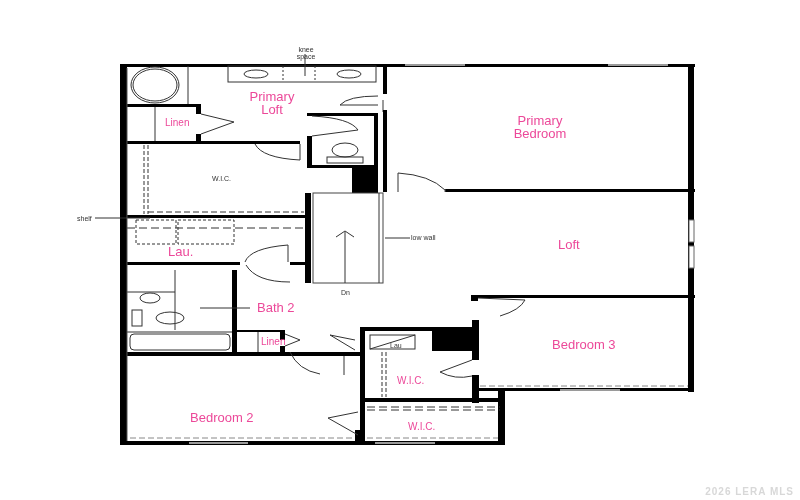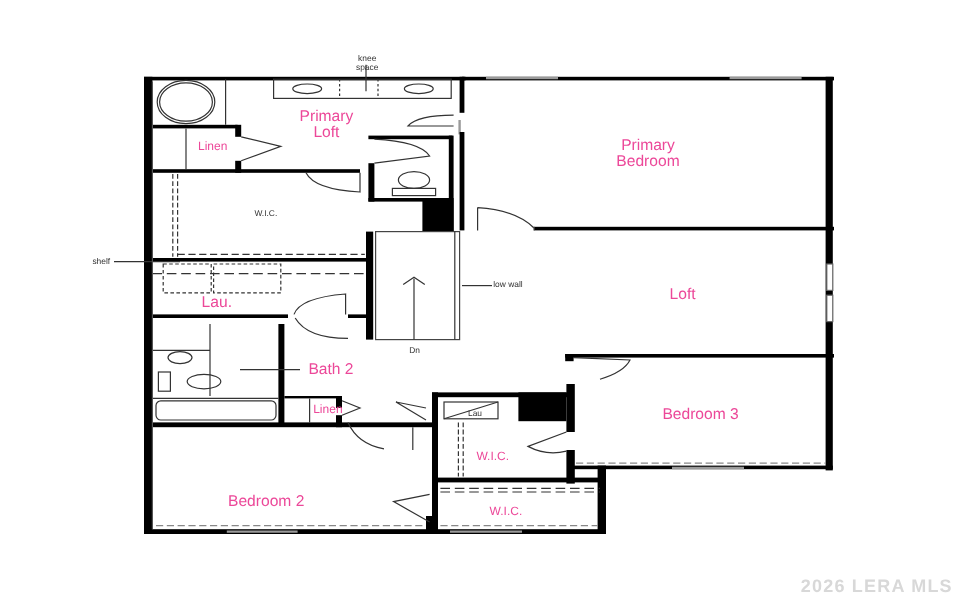--- a/index.html
+++ b/index.html
@@ -2,21 +2,21 @@
 <html><head>
 <meta charset="utf-8">
 <style>
   html, body { margin:0; padding:0; background:#ffffff; }
   body { width:800px; height:500px; position:relative; overflow:hidden; font-family:"Liberation Sans", sans-serif; }
   #plan { position:absolute; left:0; top:0; width:800px; height:500px; }
   .lbl { position:absolute; color:#ec4899; font-family:"Liberation Sans", sans-serif; text-align:center; line-height:1.0; white-space:nowrap; }
   .room-lg { font-size:13px; }
   .room-sm { font-size:10px; }
   .note { font-size:7px; color:#333; }
-  .watermark { position:absolute; right:6px; bottom:3px; font-size:15px; font-weight:bold; letter-spacing:1px; color:#d8d8d8; font-family:"Liberation Sans", sans-serif; }
+  .watermark { position:absolute; right:6px; bottom:3px; font-size:10px; font-weight:bold; letter-spacing:1px; color:#d8d8d8; font-family:"Liberation Sans", sans-serif; }
 </style>
 </head>
 <body>
 
 <svg id="plan" viewBox="0 0 800 500" xmlns="http://www.w3.org/2000/svg">
   <g fill="#000">
 
     <rect x="120" y="64" width="7" height="380"></rect>
 
     <rect x="120" y="64" width="268" height="3"></rect>

